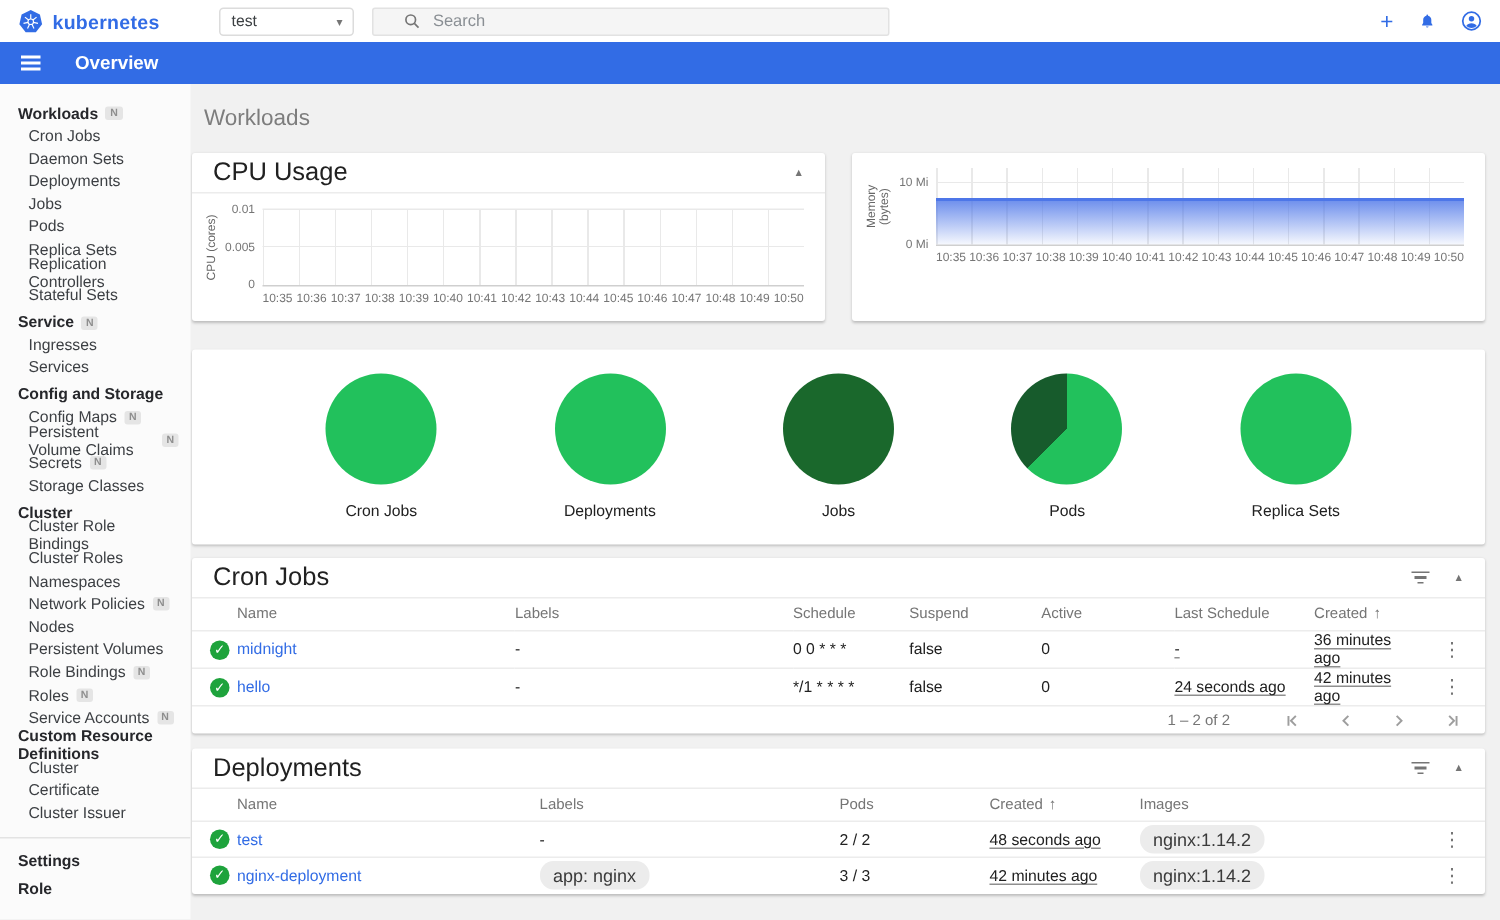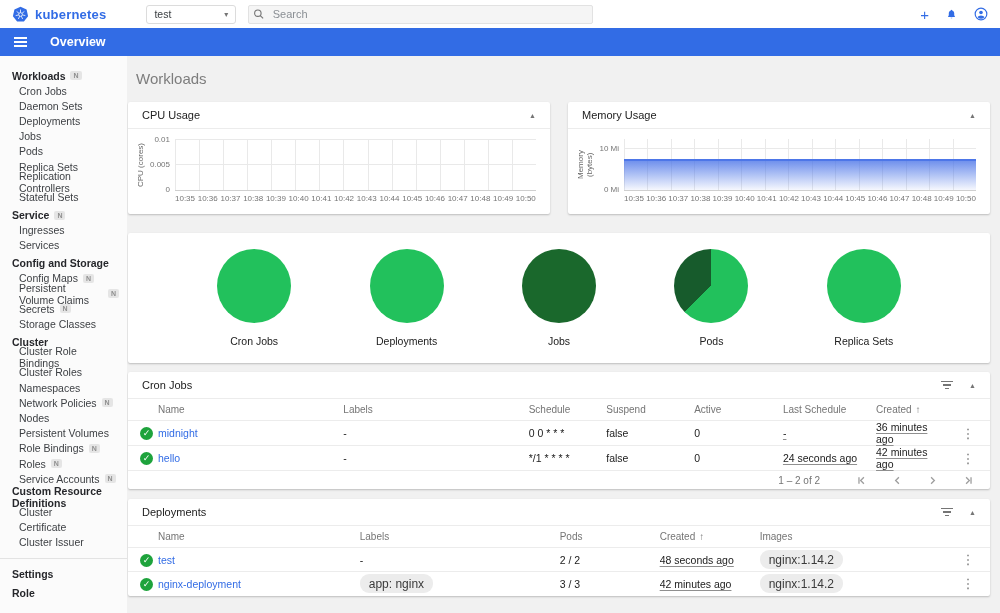--- a/index.html
+++ b/index.html
@@ -7,21 +7,21 @@
   body { font-family:"Liberation Sans", sans-serif; background:#f1f1f1; color:#212121; }
 
   
   .topbar { height:28px; background:#fff; display:flex; align-items:center; padding:0 12px; position:relative; z-index:3; }
   .logo { display:flex; align-items:center; gap:6px; cursor:pointer; }
   .logo-text { color:#326ce5; font-weight:bold; font-size:13px; letter-spacing:.2px; }
   .ns-select { margin-left:40px; width:90px; height:19px; border:1px solid #dcdcdc; border-radius:3px;
                display:flex; align-items:center; justify-content:space-between; padding:0 7px; font-size:10.5px; color:#3c4043; cursor:pointer; background:#fff; }
   .ns-caret { color:#757575; font-size:8px; }
   .searchbar { margin-left:12px; width:345px; height:19px; background:#f5f5f5; border:1px solid #e2e2e2; border-radius:2px;
-               display:flex; align-items:center; padding:0 4px; gap:8px; }
+               display:flex; align-items:center; padding:0 20px; gap:8px; }
   .searchbar input { border:none; outline:none; background:transparent; font-size:11px; width:100%; font-family:"Liberation Sans",sans-serif; color:#333; }
   .searchbar input::placeholder { color:#8a8f94; }
   .top-actions { margin-left:auto; display:flex; align-items:center; gap:16px; }
   .plus-btn { color:#326ce5; font-size:15px; font-weight:400; background:none; border:none; cursor:pointer; line-height:1; }
   .icon-button { background:none; border:none; cursor:pointer; display:flex; align-items:center; }
 
   
   .appbar { height:28px; background:#326ce5; display:flex; align-items:center; padding:0 10px; position:relative; z-index:2; }
   .hamburger { width:26px; height:20px; background:none; border:none; cursor:pointer; display:flex; flex-direction:column; justify-content:center; gap:2.5px; align-items:flex-start; padding-left:4px;}
   .hamburger i { display:block; width:13px; height:1.8px; background:#fff; }
@@ -35,21 +35,21 @@
   .nbadge { background:#e5e5e5; color:#8e8e8e; font-size:7px; font-weight:bold; border-radius:2px; padding:1px 3px; margin-left:5px; line-height:1; }
   .side-divider { border:none; border-top:1px solid #e3e3e3; margin:8px 0 6px 0; }
   .nav-footer-item { padding:4px 8px 4px 12px; height:19px; display:flex; align-items:center; font-weight:bold; color:#26272b; cursor:pointer; }
 
   .content { flex:1; padding:8px 10px 0 1px; overflow:hidden; }
   .page-title { font-size:15px; color:#7d7d7d; margin:6px 0 15px 8px; font-weight:400; }
 
   
   .card { background:#fff; border-radius:2px; box-shadow:0 1px 2px rgba(0,0,0,.22); }
   .card-head { display:flex; align-items:center; justify-content:space-between; padding:6px 14px; border-bottom:1px solid #ececec; height:27px; }
-  .card-title { font-size:11px; font-weight:500; color:#212121; }
+  .card-title { font-size:17px; font-weight:500; color:#212121; }
   .head-actions { display:flex; align-items:center; gap:14px; }
   .caret-btn { background:none; border:none; color:#757575; font-size:7px; cursor:pointer; line-height:1; }
   .filter-btn { background:none; border:none; cursor:pointer; padding:2px; }
   .filter-icon i { display:block; background:#757575; height:1.6px; margin:2px auto; }
   .filter-icon i:nth-child(1){ width:12px; } .filter-icon i:nth-child(2){ width:8px; } .filter-icon i:nth-child(3){ width:4px; }
 
   
   .charts-row { display:flex; gap:18px; }
   .chart-card { flex:1; height:112px; }
   .chart-body { display:flex; padding:10px 14px 2px 8px; }
@@ -312,24 +312,20 @@
                 <span>10:47</span>
                 <span>10:48</span>
                 <span>10:49</span>
                 <span>10:50</span>
               </div>
           </div>
         </div>
       </section>
 
       <section class="card chart-card">
-        <div class="card-head">
-          <span class="card-title">Memory Usage</span>
-          <button class="caret-btn">▲</button>
-        </div>
         <div class="chart-body">
           <div class="ylabel">Memory (bytes)</div>
           <div class="ycol">
             <span style="top:calc(20% - 5px)">10 Mi</span>
             <span style="bottom:-3px">0 Mi</span>
           </div>
           <div class="plotcol">
             <div class="plot mem">
               <div class="area-fill" style="height: 60%;"></div>
             </div>

